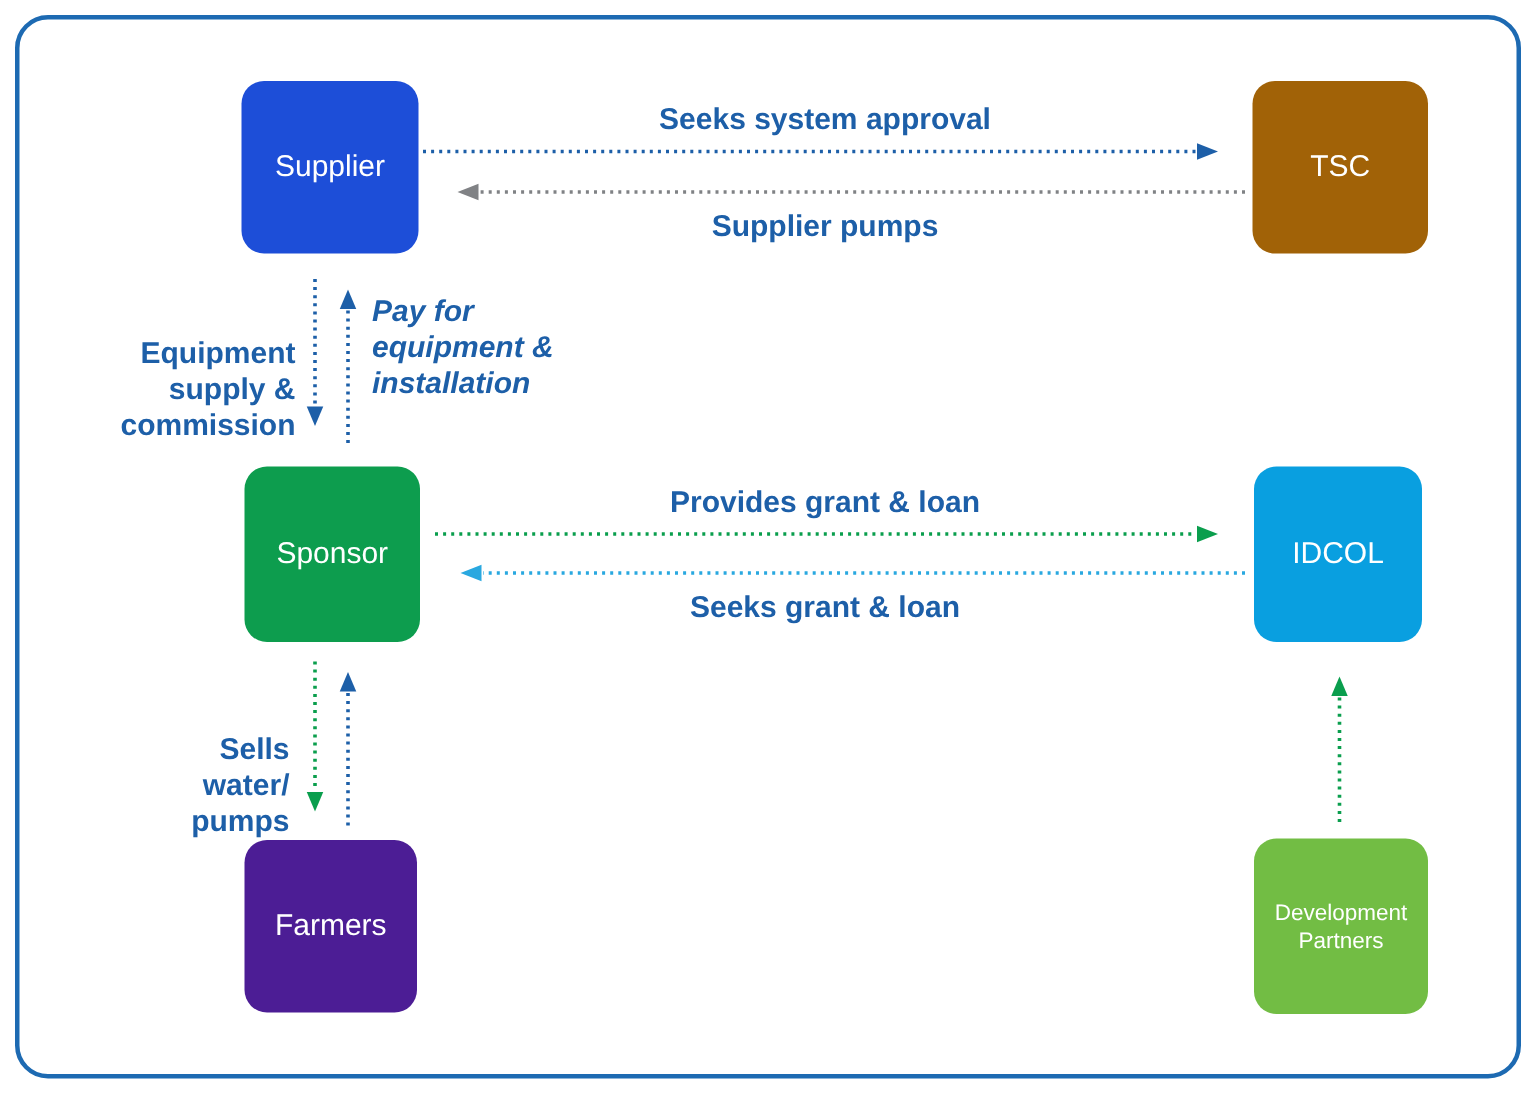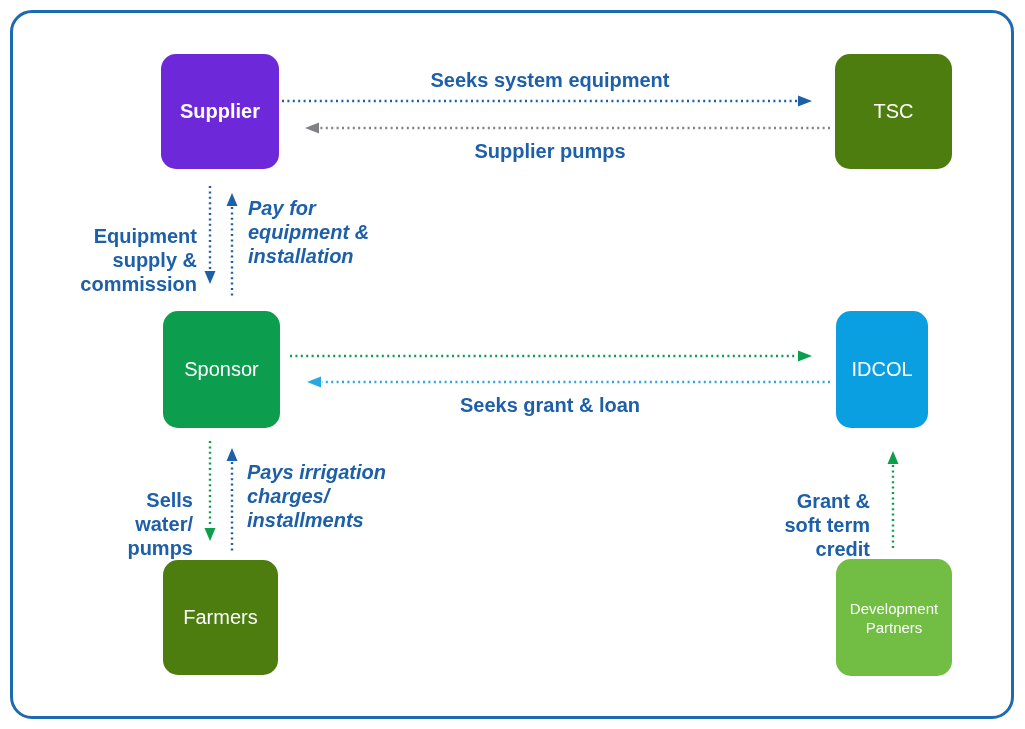--- a/index.html
+++ b/index.html
@@ -26,21 +26,21 @@
     display: flex;
     align-items: center;
     justify-content: center;
     color: #ffffff;
     font-size: 20px;
     text-align: center;
   }
   .node-supplier { left: 161px; top: 54px;  width: 118px; height: 115px; }
   .node-tsc      { left: 835px; top: 54px;  width: 117px; height: 115px; }
   .node-sponsor  { left: 163px; top: 311px; width: 117px; height: 117px; }
-  .node-idcol    { left: 836px; top: 311px; width: 92px; height: 117px; }
+  .node-idcol    { left: 836px; top: 311px; width: 112px; height: 117px; }
   .node-farmers  { left: 163px; top: 560px; width: 115px; height: 115px; }
   .node-devpart  { left: 836px; top: 559px; width: 116px; height: 117px; font-size: 15px; line-height: 19px; padding: 0 17px; box-sizing: border-box; }
   .arrows-layer {
     position: absolute;
     left: 0; top: 0;
     pointer-events: none;
   }
   .arrows-layer line { stroke-width: 2.4; stroke-dasharray: 2 3.4; fill: none; }
   .edge-label {
     position: absolute;
@@ -63,33 +63,33 @@
   .lbl-pays           { left: 247px; top: 460px; width: 220px; }
   .lbl-grant-credit   { left: 720px; top: 461px; width: 150px; }
 </style>
 </head>
 <body>
 
 <div class="canvas">
 
   <div class="outer-border" style="border-color: rgb(29, 106, 178);"></div>
 
-  <div class="node node-supplier" style="background: #6d28d9; font-weight: bold;">
+  <div class="node node-supplier" style="background: #1d4ed8;">
     <span>Supplier</span>
   </div>
-  <div class="node node-tsc" style="background: #4d7c0f;">
+  <div class="node node-tsc" style="background: #a16207;">
     <span>TSC</span>
   </div>
   <div class="node node-sponsor" style="background: rgb(13, 157, 78);">
     <span>Sponsor</span>
   </div>
   <div class="node node-idcol" style="background: rgb(9, 159, 224);">
     <span>IDCOL</span>
   </div>
-  <div class="node node-farmers" style="background: #4d7c0f;">
+  <div class="node node-farmers" style="background: #4c1d95;">
     <span>Farmers</span>
   </div>
   <div class="node node-devpart" style="background: rgb(114, 189, 68);">
     <span>Development Partners</span>
   </div>
 
   <svg class="arrows-layer" width="1025" height="729" viewBox="0 0 1025 729">
 
     <g>
       <line x1="282" y1="101" x2="797" y2="101" stroke="#1d5fa8"></line>
@@ -130,40 +130,35 @@
       <line x1="232" y1="462" x2="232" y2="553" stroke="#1d5fa8"></line>
       <polygon points="226.5,461 232,448 237.5,461" fill="#1d5fa8"></polygon>
     </g>
 
     <g>
       <line x1="893" y1="465" x2="893" y2="551" stroke="#0a9e4d"></line>
       <polygon points="887.5,464 893,451 898.5,464" fill="#0a9e4d"></polygon>
     </g>
   </svg>
 
-  <div class="edge-label center lbl-seeks-approval">Seeks system equipment</div>
+  <div class="edge-label center lbl-seeks-approval">Seeks system approval</div>
 
   <div class="edge-label center lbl-approves">Supplier pumps</div>
 
   <div class="edge-label right lines lbl-equipment">Equipment
 supply &amp;
 commission</div>
 
   <div class="edge-label left lines lbl-pay">Pay for
 equipment &amp;
 installation</div>
 
+  <div class="edge-label center lbl-provides">Provides grant &amp; loan</div>
 
   <div class="edge-label center lbl-seeks-grant">Seeks grant &amp; loan</div>
 
   <div class="edge-label right lines lbl-sells">Sells
 water/
 pumps</div>
 
-  <div class="edge-label left lines lbl-pays">Pays irrigation
-charges/
-installments</div>
 
-  <div class="edge-label right lines lbl-grant-credit">Grant &amp;
-soft term
-credit</div>
 
 </div>
 
 </body></html>

